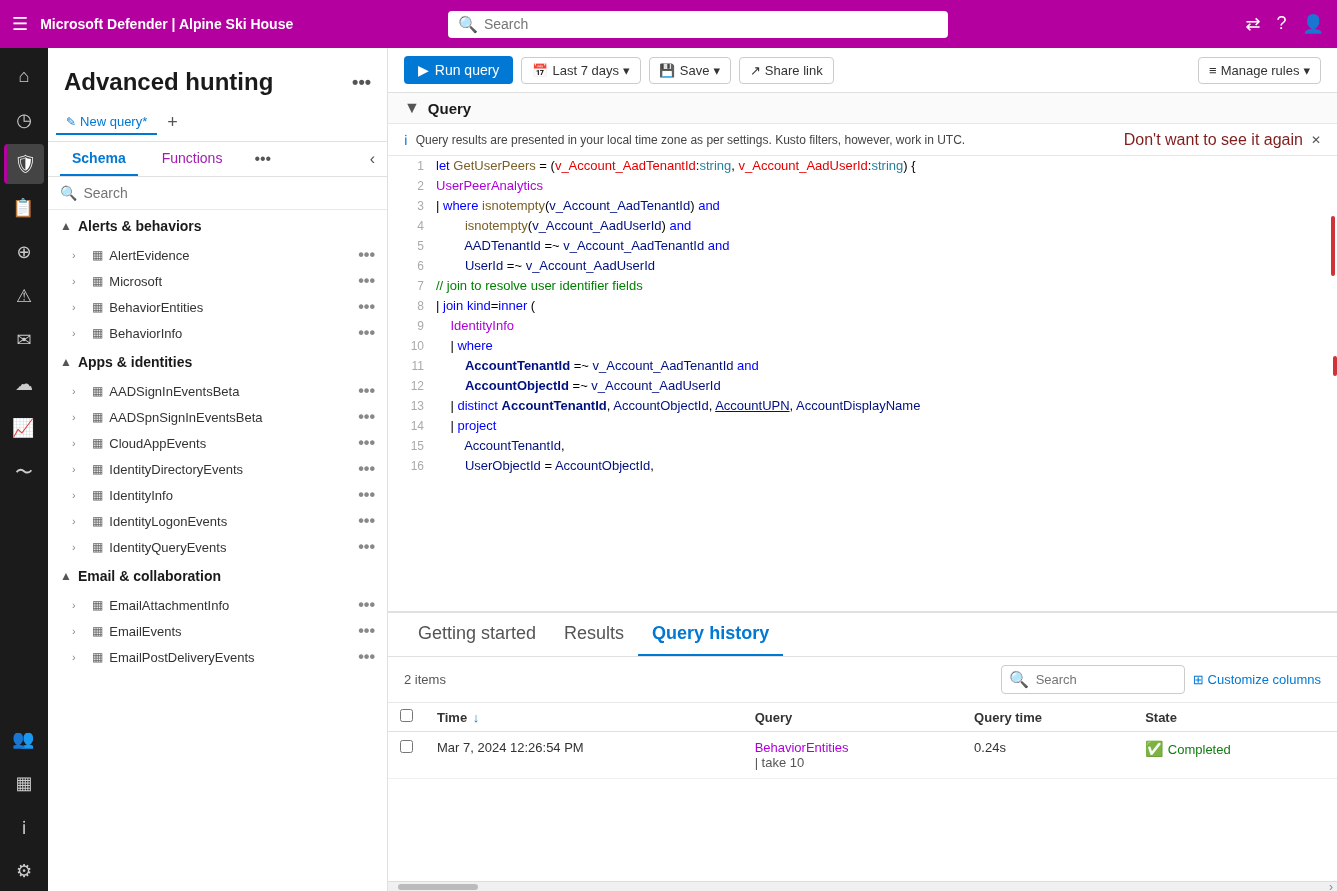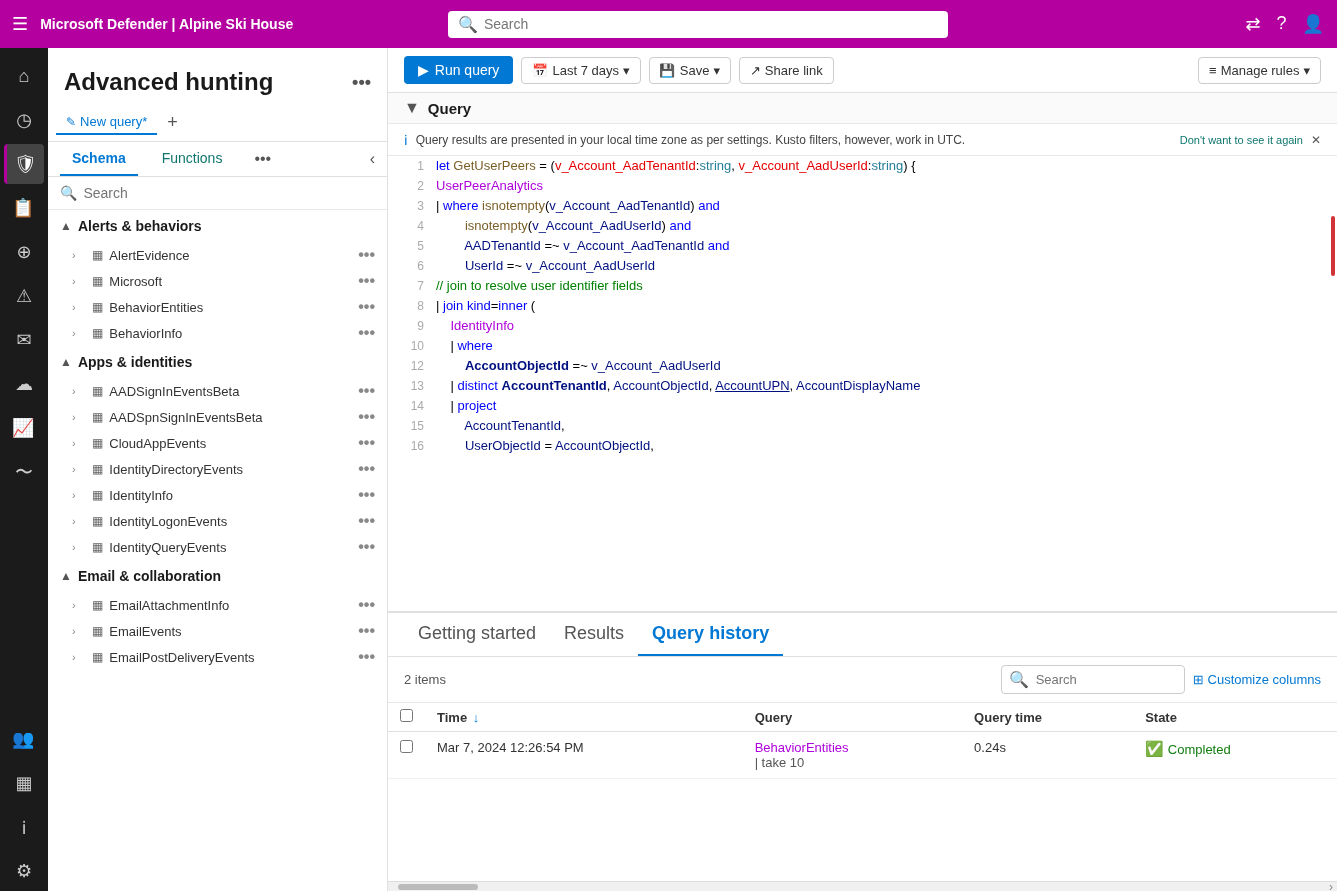--- a/index.html
+++ b/index.html
@@ -44,21 +44,21 @@
     }
     .left-panel-header {
       padding: 20px 16px 8px; font-size: 24px; font-weight: 700; color: #1a1a1a;
       display: flex; align-items: center; justify-content: space-between;
     }
     .left-panel-tabs {
       display: flex; align-items: center; padding: 0 12px; border-bottom: 1px solid #e0e0e0;
       gap: 12px;
     }
     .tab-item {
-      padding: 8px 12px; font-size: 14px; cursor: pointer; color: #0f766e;
+      padding: 8px 12px; font-size: 14px; cursor: pointer; color: #a21caf;
       border-bottom: 2px solid transparent; white-space: nowrap;
     }
     .tab-item.active { color: #0078d4; border-bottom: 2px solid #0078d4; font-weight: 600; }
     .tab-more { color: #555; cursor: pointer; padding: 4px 8px; }
     .tab-collapse-btn { margin-left: auto; color: #555; cursor: pointer; font-size: 16px; }
 
     .schema-search {
       display: flex; align-items: center; gap: 6px; padding: 8px 12px;
       border-bottom: 1px solid #e8e8e8;
     }
@@ -122,21 +122,21 @@
 
     .info-banner {
       display: flex; align-items: center; gap: 8px; padding: 6px 16px;
       background: #fff; border-bottom: 1px solid #e8e8e8; flex-shrink: 0;
       font-size: 12px; color: #444;
     }
     .info-banner-icon { color: #0078d4; font-size: 14px; }
     .info-banner-dismiss {
       margin-left: auto; display: flex; align-items: center; gap: 8px;
     }
-    .info-banner-dismiss-link { color: #0f766e; cursor: pointer; font-size: 11px; text-decoration: none; }
+    .info-banner-dismiss-link { color: #7f1d1d; cursor: pointer; font-size: 16px; text-decoration: none; }
     .info-banner-close { cursor: pointer; color: #555; }
 
     .code-editor {
       flex: 1; background: white; overflow: auto; font-family: 'Consolas', 'Courier New', monospace;
       font-size: 13px; line-height: 1.5;
     }
     .code-line {
       display: flex; padding: 0 8px; align-items: flex-start; min-height: 20px;
     }
     .line-num {
@@ -532,20 +532,25 @@
         <div class="code-line">
           <span class="line-num">9</span>
           <span class="code-content">    <span class="c-table">IdentityInfo</span></span>
         </div>
 
         <div class="code-line">
           <span class="line-num">10</span>
           <span class="code-content">    | <span class="c-keyword">where</span></span>
         </div>
 
+        <div class="code-line" style="position:relative;">
+          <span class="line-num">11</span>
+          <span class="code-content">        <span class="c-var c-bold">AccountTenantId</span> =~ <span class="c-var">v_Account_AadTenantId</span> <span class="c-keyword">and</span></span>
+          <div style="position:absolute;right:0;top:0;width:4px;height:20px;background:#d13438;border-radius:2px;"></div>
+        </div>
 
         <div class="code-line">
           <span class="line-num">12</span>
           <span class="code-content">        <span class="c-var c-bold">AccountObjectId</span> =~ <span class="c-var">v_Account_AadUserId</span></span>
         </div>
 
         <div class="code-line">
           <span class="line-num">13</span>
           <span class="code-content">    | <span class="c-keyword">distinct</span> <span class="c-var c-bold">AccountTenantId</span>, <span class="c-var">AccountObjectId</span>, <span class="c-var" style="text-decoration:underline;">AccountUPN</span>, <span class="c-var">AccountDisplayName</span></span>
         </div>

